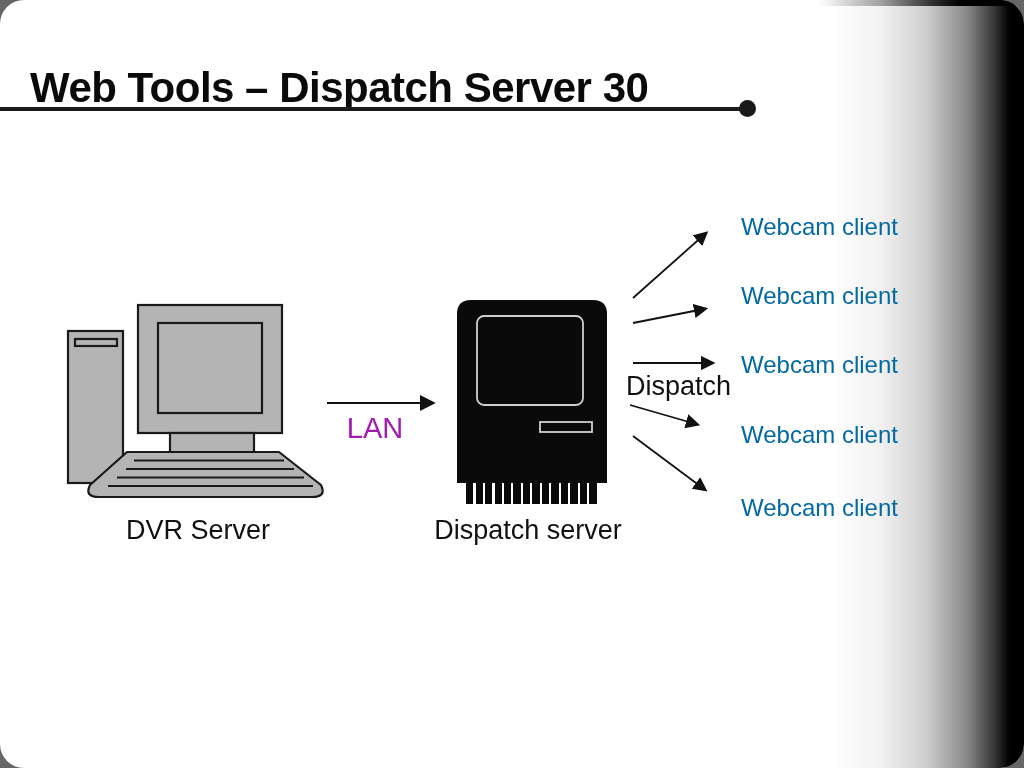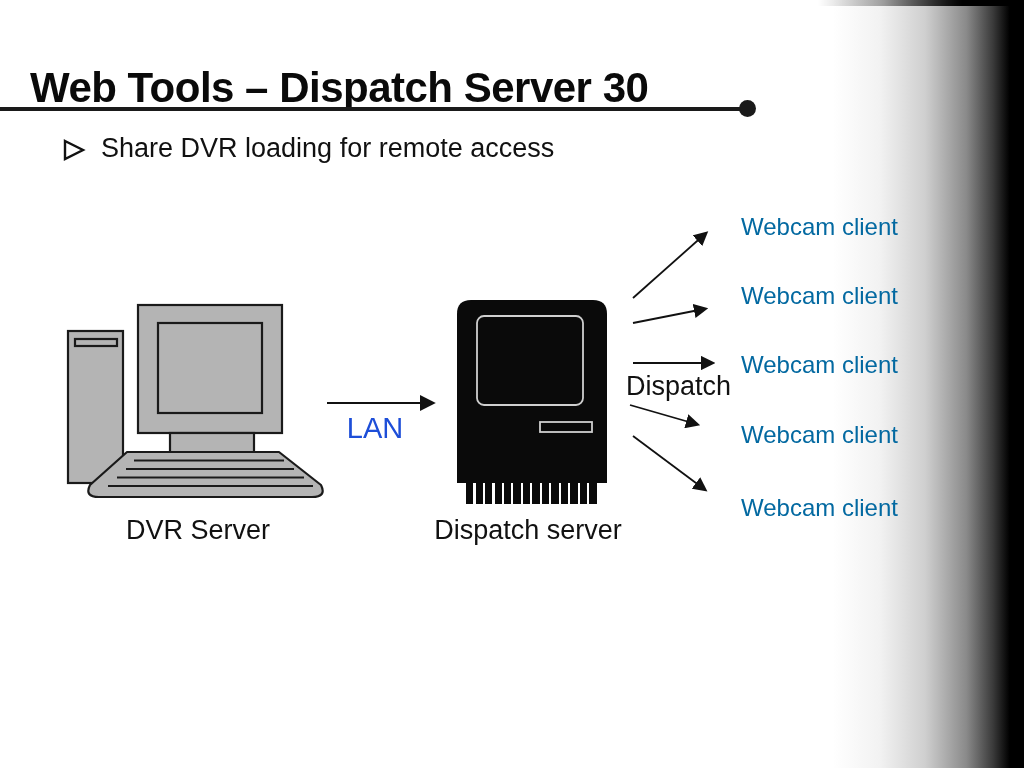--- a/index.html
+++ b/index.html
@@ -1,20 +1,21 @@
 <!DOCTYPE html>
 <html><head>
 <meta charset="utf-8">
 <style>
   html,body { margin:0; padding:0; background:#666; }
   .slide {
     position:relative; width:1024px; height:768px; margin:0 auto;
     background:#ffffff; overflow:hidden;
     font-family:"Liberation Sans","DejaVu Sans",sans-serif;
     color:#1a1a1a;
+    border-radius:24px;
   }
   .gradient-strip {
     position:absolute; top:0; right:0; width:206px; height:768px;
     background:linear-gradient(90deg,#ffffff 0%,#ffffff 7%,#f2f2f2 30%,
       #cfcfcf 52%,#8a8a8a 72%,#3a3a3a 85%,#000000 93%,#000000 100%);
   }
   .gradient-top-edge {
     position:absolute; top:0; right:0; width:206px; height:6px;
     background:linear-gradient(90deg,rgba(0,0,0,0) 0%,rgba(0,0,0,0.35) 32%,#000 70%);
   }
@@ -36,21 +37,21 @@
   .bullet-text { font-size:27px; line-height:1.2; color:#111; white-space:nowrap; }
 
   .diagram-svg { position:absolute; left:0; top:0; width:1024px; height:768px; }
 
   .comb {
     position:absolute; left:466px; top:483px; width:132px; height:21px;
     background:repeating-linear-gradient(90deg,#0a0a0a 0,#0a0a0a 7.3px,#ffffff 7.3px,#ffffff 9.5px);
   }
 
   .lbl { position:absolute; white-space:nowrap; line-height:1.1; }
-  .lan-label      { left:340px; top:413px; width:70px;  text-align:center; font-size:29px; color:#1d4ed8; }
+  .lan-label      { left:340px; top:413px; width:70px;  text-align:center; font-size:29px; color:#a21caf; }
   .internet-label { left:626px; top:372px; font-size:27px; color:#111; }
   .dvr-label      { left:98px;  top:516px; width:200px; text-align:center; font-size:27px; color:#111; }
   .dispatch-label { left:428px; top:516px; width:200px; text-align:center; font-size:27px; color:#111; }
   .client-label   { left:741px; font-size:24px; color:#0369a1; }
   .client-1 { top:214px; }
   .client-2 { top:283px; }
   .client-3 { top:352px; }
   .client-4 { top:422px; }
   .client-5 { top:495px; }
 </style>
@@ -59,26 +60,20 @@
 
 <div class="slide">
 
   <div class="gradient-strip"></div>
   <div class="gradient-top-edge"></div>
 
   <h1 class="slide-title">Web Tools – Dispatch Server 30</h1>
   <div class="title-rule"></div>
   <div class="title-rule-dot"></div>
 
-  <div class="bullet-row">
-    <svg class="bullet-icon" width="24" height="22" viewBox="0 0 24 22">
-      <polygon points="3,2 21,11 3,20" fill="#ffffff" stroke="#111111" stroke-width="2.4" stroke-linejoin="miter"></polygon>
-    </svg>
-    <span class="bullet-text">Share DVR loading for remote access</span>
-  </div>
 
   <svg class="diagram-svg" viewBox="0 0 1024 768">
     <defs>
       <marker id="ah" viewBox="0 0 10 10" refX="7" refY="5" markerWidth="8" markerHeight="8" orient="auto">
         <path d="M0,0 L10,5 L0,10 Z" fill="#111111"></path>
       </marker>
     </defs>
 
     <g fill="#b4b4b4" stroke="#1a1a1a" stroke-width="2.2">
       <rect x="68" y="331" width="55" height="152"></rect>

